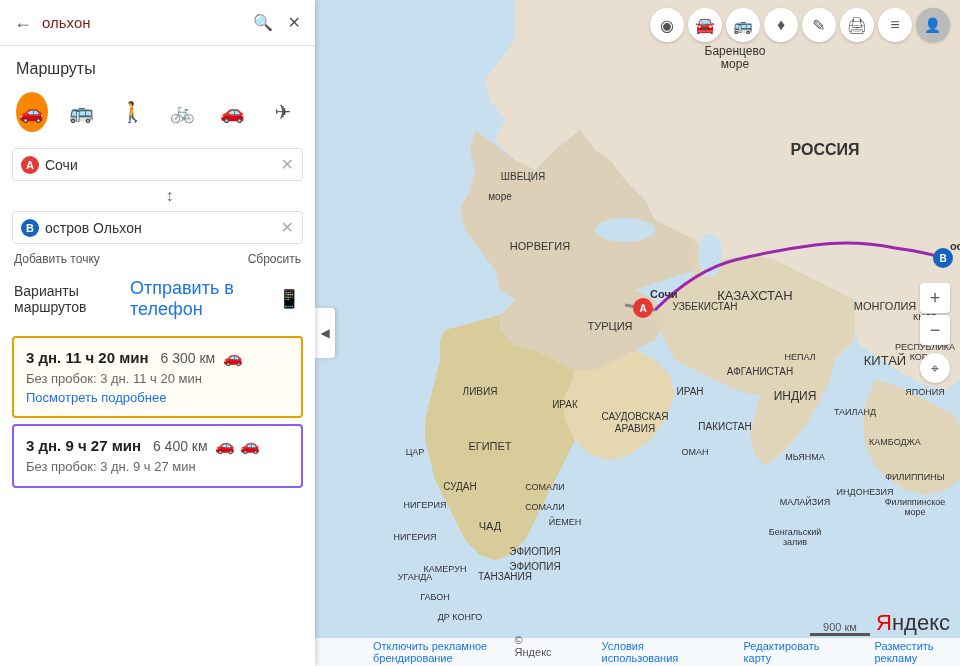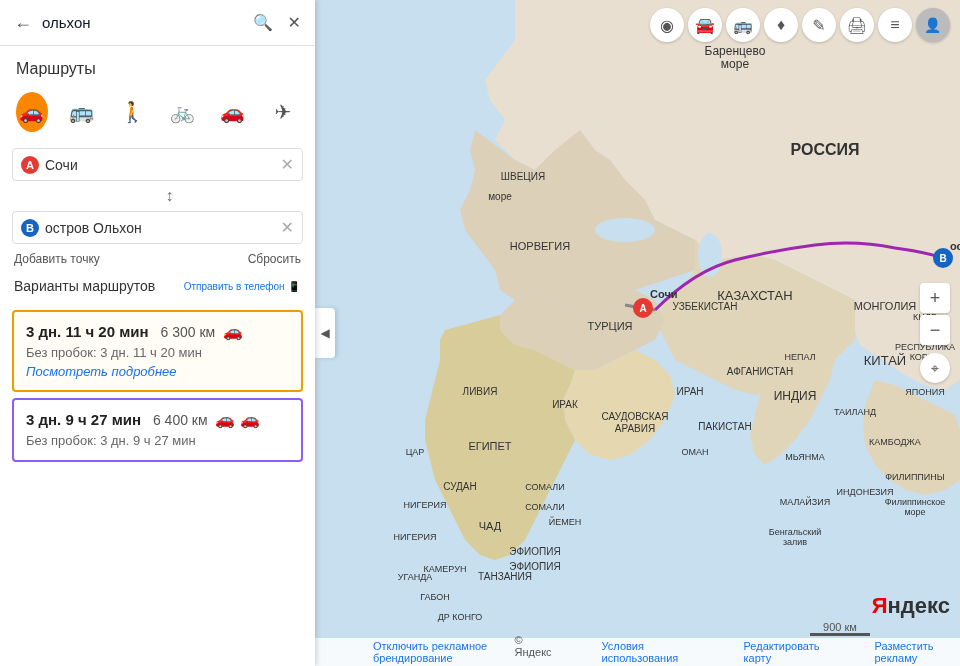--- a/index.html
+++ b/index.html
@@ -30,21 +30,21 @@
       cursor: pointer;
       font-size: 18px;
       color: #555;
       padding: 4px;
     }
     .search-bar input {
       flex: 1;
       border: none;
       outline: none;
       font-size: 15px;
-      color: #0f172a;
+      color: #7f1d1d;
     }
     .search-bar .search-icon, .search-bar .close-icon {
       color: #555;
       cursor: pointer;
       font-size: 16px;
       padding: 4px;
     }
 
     
     .routes-label {
@@ -148,21 +148,21 @@
       padding: 4px 14px 10px;
       font-size: 14px;
       color: #333;
     }
     .send-to-phone {
       display: flex;
       align-items: center;
       gap: 4px;
       color: #1a73e8;
       cursor: pointer;
-      font-size: 10px;
+      font-size: 18px;
     }
 
     
     .route-options {
       flex: 1;
       overflow-y: auto;
       padding: 0 0 8px;
     }
 
     .route-card {
@@ -203,21 +203,20 @@
     .route-no-traffic {
       font-size: 13px;
       color: #666;
       margin-bottom: 2px;
     }
     .route-link {
       color: #1a73e8;
       font-size: 13px;
       cursor: pointer;
       text-decoration: none;
-      font-style: italic;
     }
 
     
     .traffic-toggle {
       display: flex;
       align-items: center;
       gap: 8px;
       padding: 10px 14px;
       font-size: 14px;
       color: #333;
@@ -329,24 +328,24 @@
       cursor: pointer;
       font-size: 14px;
       color: #555;
       box-shadow: 0 1px 3px rgba(0,0,0,0.2);
       margin-top: 6px;
     }
 
     
     .yandex-logo {
       position: absolute;
-      bottom: 47px;
+      bottom: 30px;
       right: 10px;
       font-size: 22px;
-      font-weight: bold;
+      font-weight: normal;
       z-index: 5;
     }
     .yandex-logo span.y { color: #e00; }
     .yandex-logo span.rest { color: #333; }
 
     
     .scale-bar {
       position: absolute;
       bottom: 30px;
       right: 90px;

